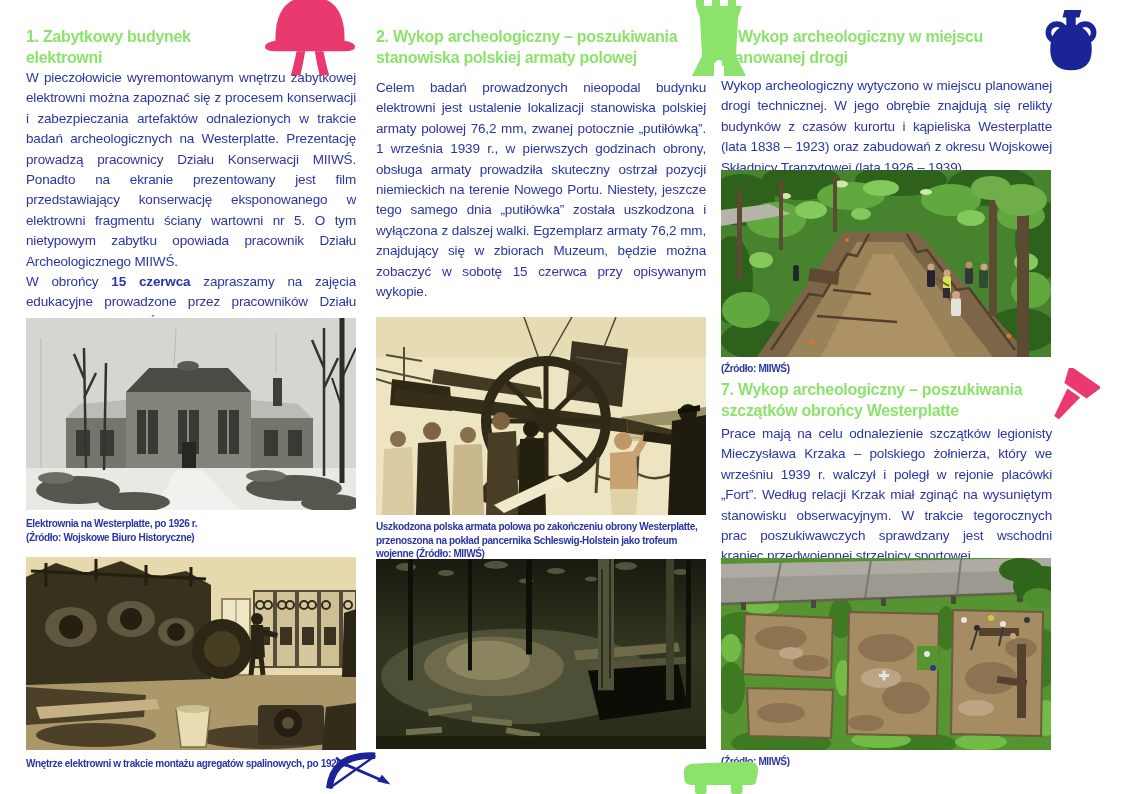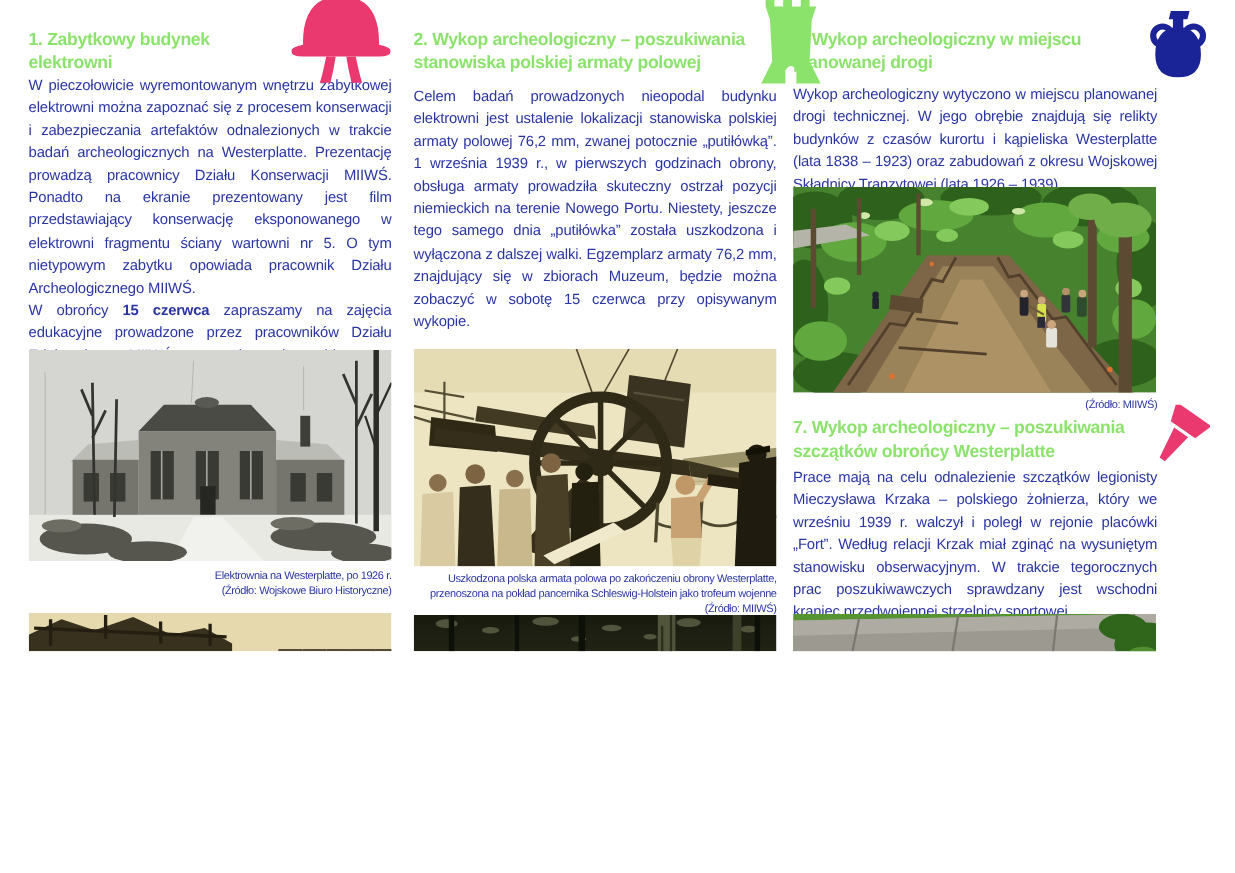--- a/index.html
+++ b/index.html
@@ -1,34 +1,34 @@
 <!DOCTYPE html>
 <html lang="pl" style="--page_bg: #ffffff; --heading_green: #8be36c; --body_blue: #2a35a4; --accent_pink: #e9396f; --accent_navy: #1b2496;"><head>
 <meta charset="utf-8">
 <style>
   html,body{margin:0;padding:0;background:#fff;}
   .page{
-    position:relative;width:1123px;height:592px;background:var(--page_bg,#fff);
+    position:relative;width:1123px;height:794px;background:var(--page_bg,#fff);
     overflow:hidden;font-family:"Liberation Sans",sans-serif;
   }
   .col{position:absolute;top:0;height:100%;}
   .abs{position:absolute;left:0;width:100%;}
   .sec-title{
     margin:0;color:var(--heading_green,#8be36c);
     font-size:16px;font-weight:bold;line-height:21px;letter-spacing:-0.3px;
   }
   .tl{display:block;white-space:nowrap;}
   .body-text{
     color:var(--body_blue,#2a35a4);font-size:13.5px;line-height:20.4px;
     text-align:justify;letter-spacing:-0.15px;
   }
   .body-text p{margin:0;}
   .caption{
-    color:var(--body_blue,#2a35a4);font-size:10px;font-weight:normal;
-    line-height:13.5px;letter-spacing:-0.35px;text-align:right;
+    color:var(--body_blue,#2a35a4);font-size:10px;font-weight:bold;
+    line-height:13.5px;letter-spacing:-0.35px;
   }
   .cl{display:block;white-space:nowrap;}
   .photo{position:absolute;left:0;width:330px;overflow:hidden;}
   .photo svg{display:block;width:100%;height:100%;}
   .deco{position:absolute;}
   .deco svg{display:block;width:100%;height:100%;}
 </style>
 </head>
 <body>
 

